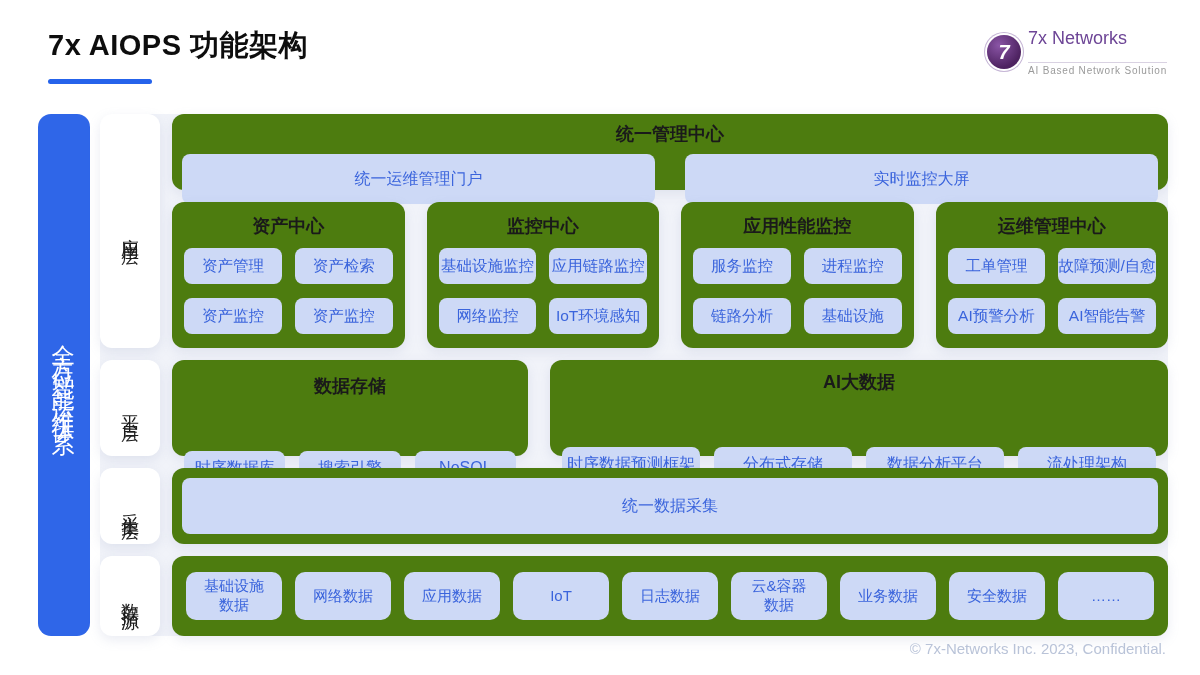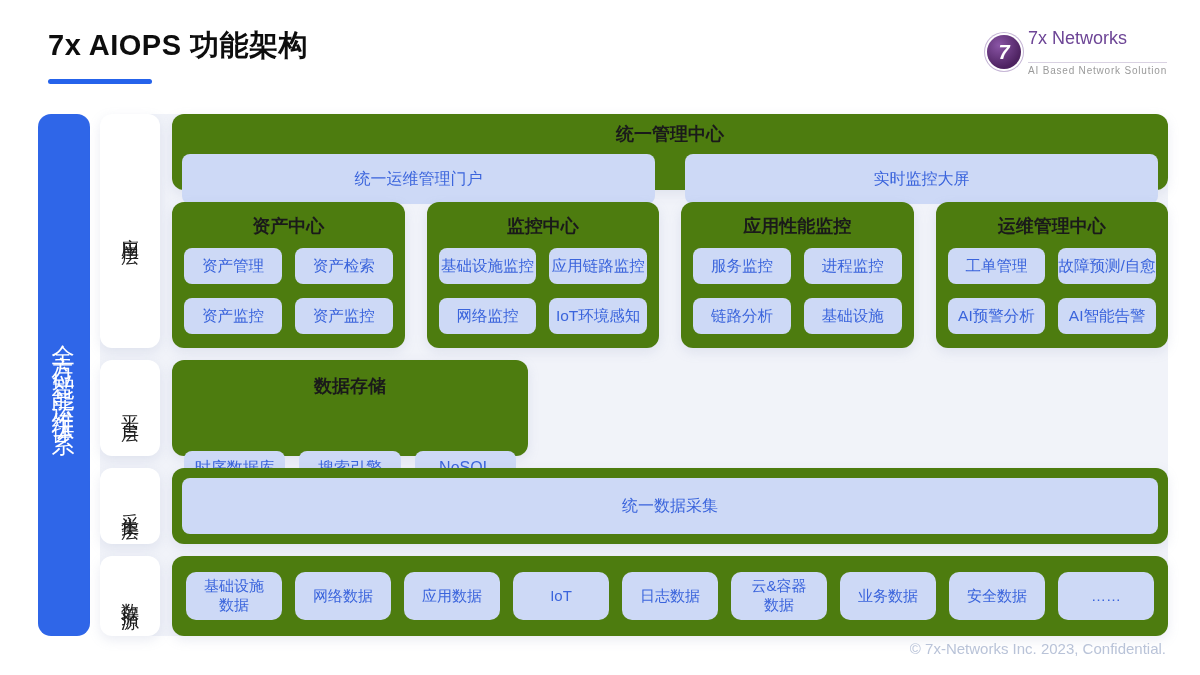--- a/index.html
+++ b/index.html
@@ -162,20 +162,29 @@
         </section>
       </div>
 
       <div class="row3">
         <section class="panel store-panel">
           <h3>数据存储</h3>
           <div class="row3-pills">
             <div class="pill">时序数据库</div>
             <div class="pill">搜索引擎</div>
             <div class="pill">NoSQL</div>
+          </div>
+        </section>
+        <section class="panel ai-panel">
+          <h3>AI大数据</h3>
+          <div class="row3-pills">
+            <div class="pill">时序数据预测框架</div>
+            <div class="pill">分布式存储</div>
+            <div class="pill">数据分析平台</div>
+            <div class="pill">流处理架构</div>
           </div>
         </section>
       </div>
 
       <section class="panel row4">
         <div class="pill">统一数据采集</div>
       </section>
 
       <section class="panel row5">
         <div class="pill">基础设施

